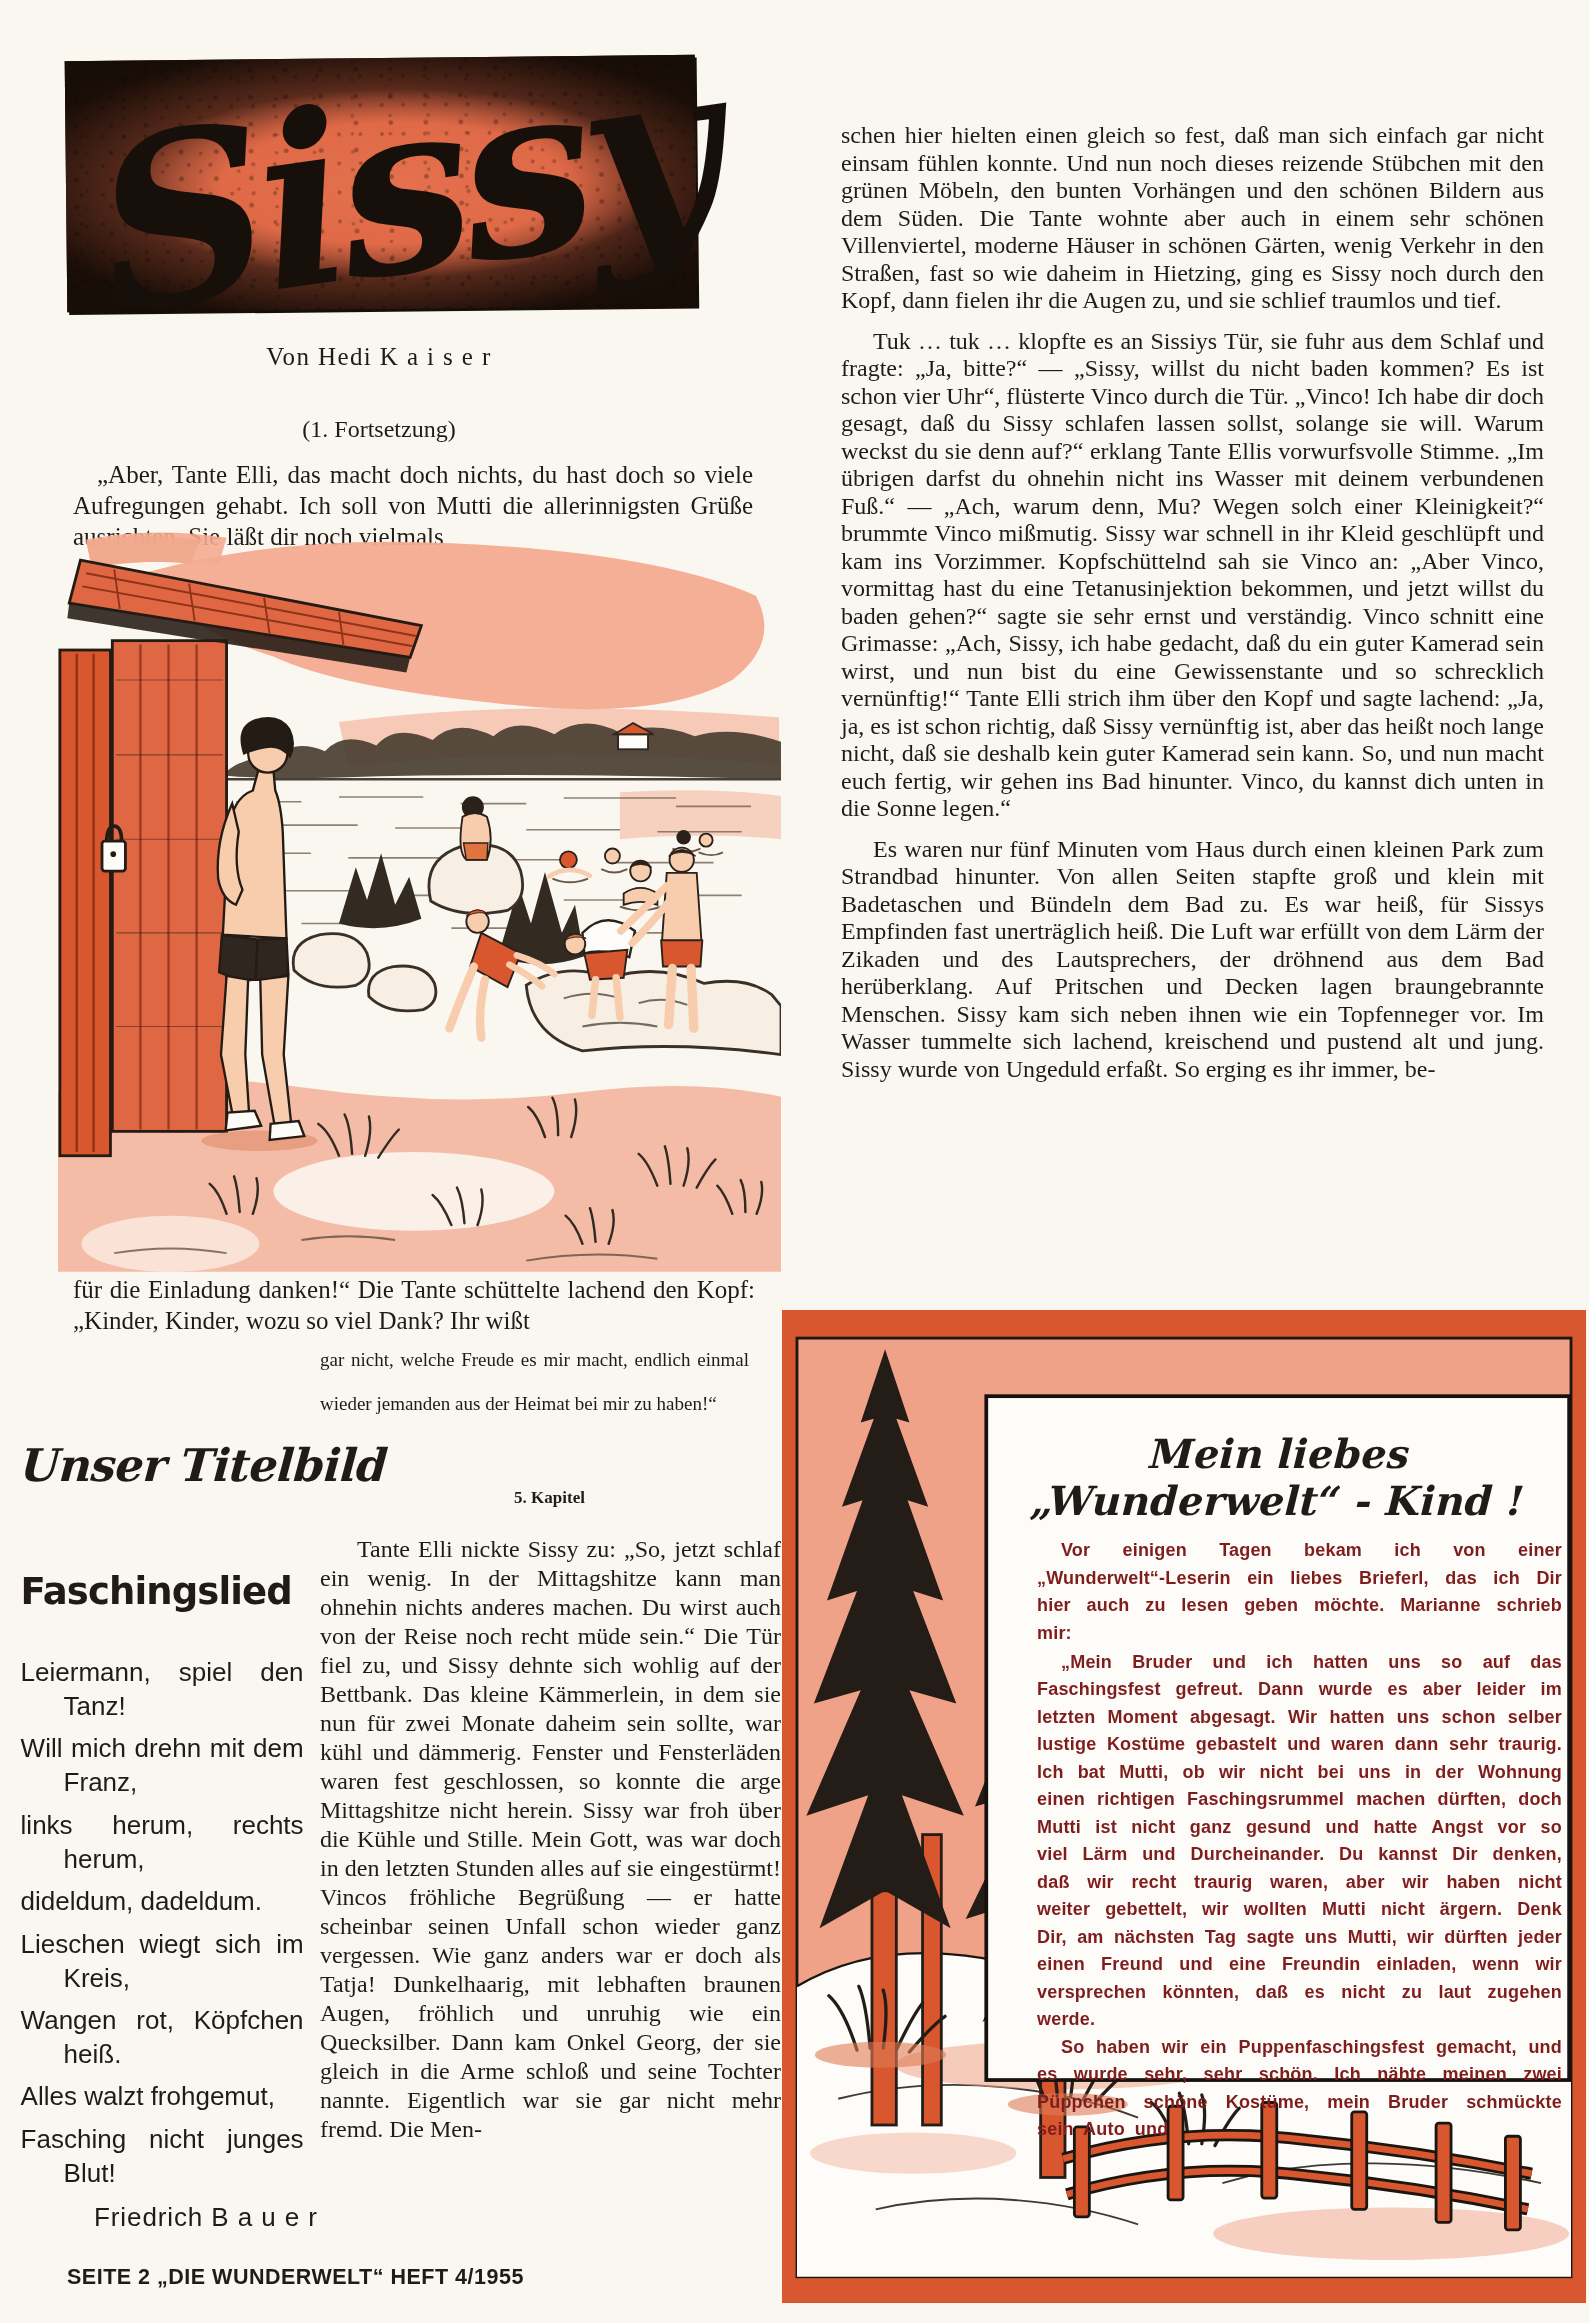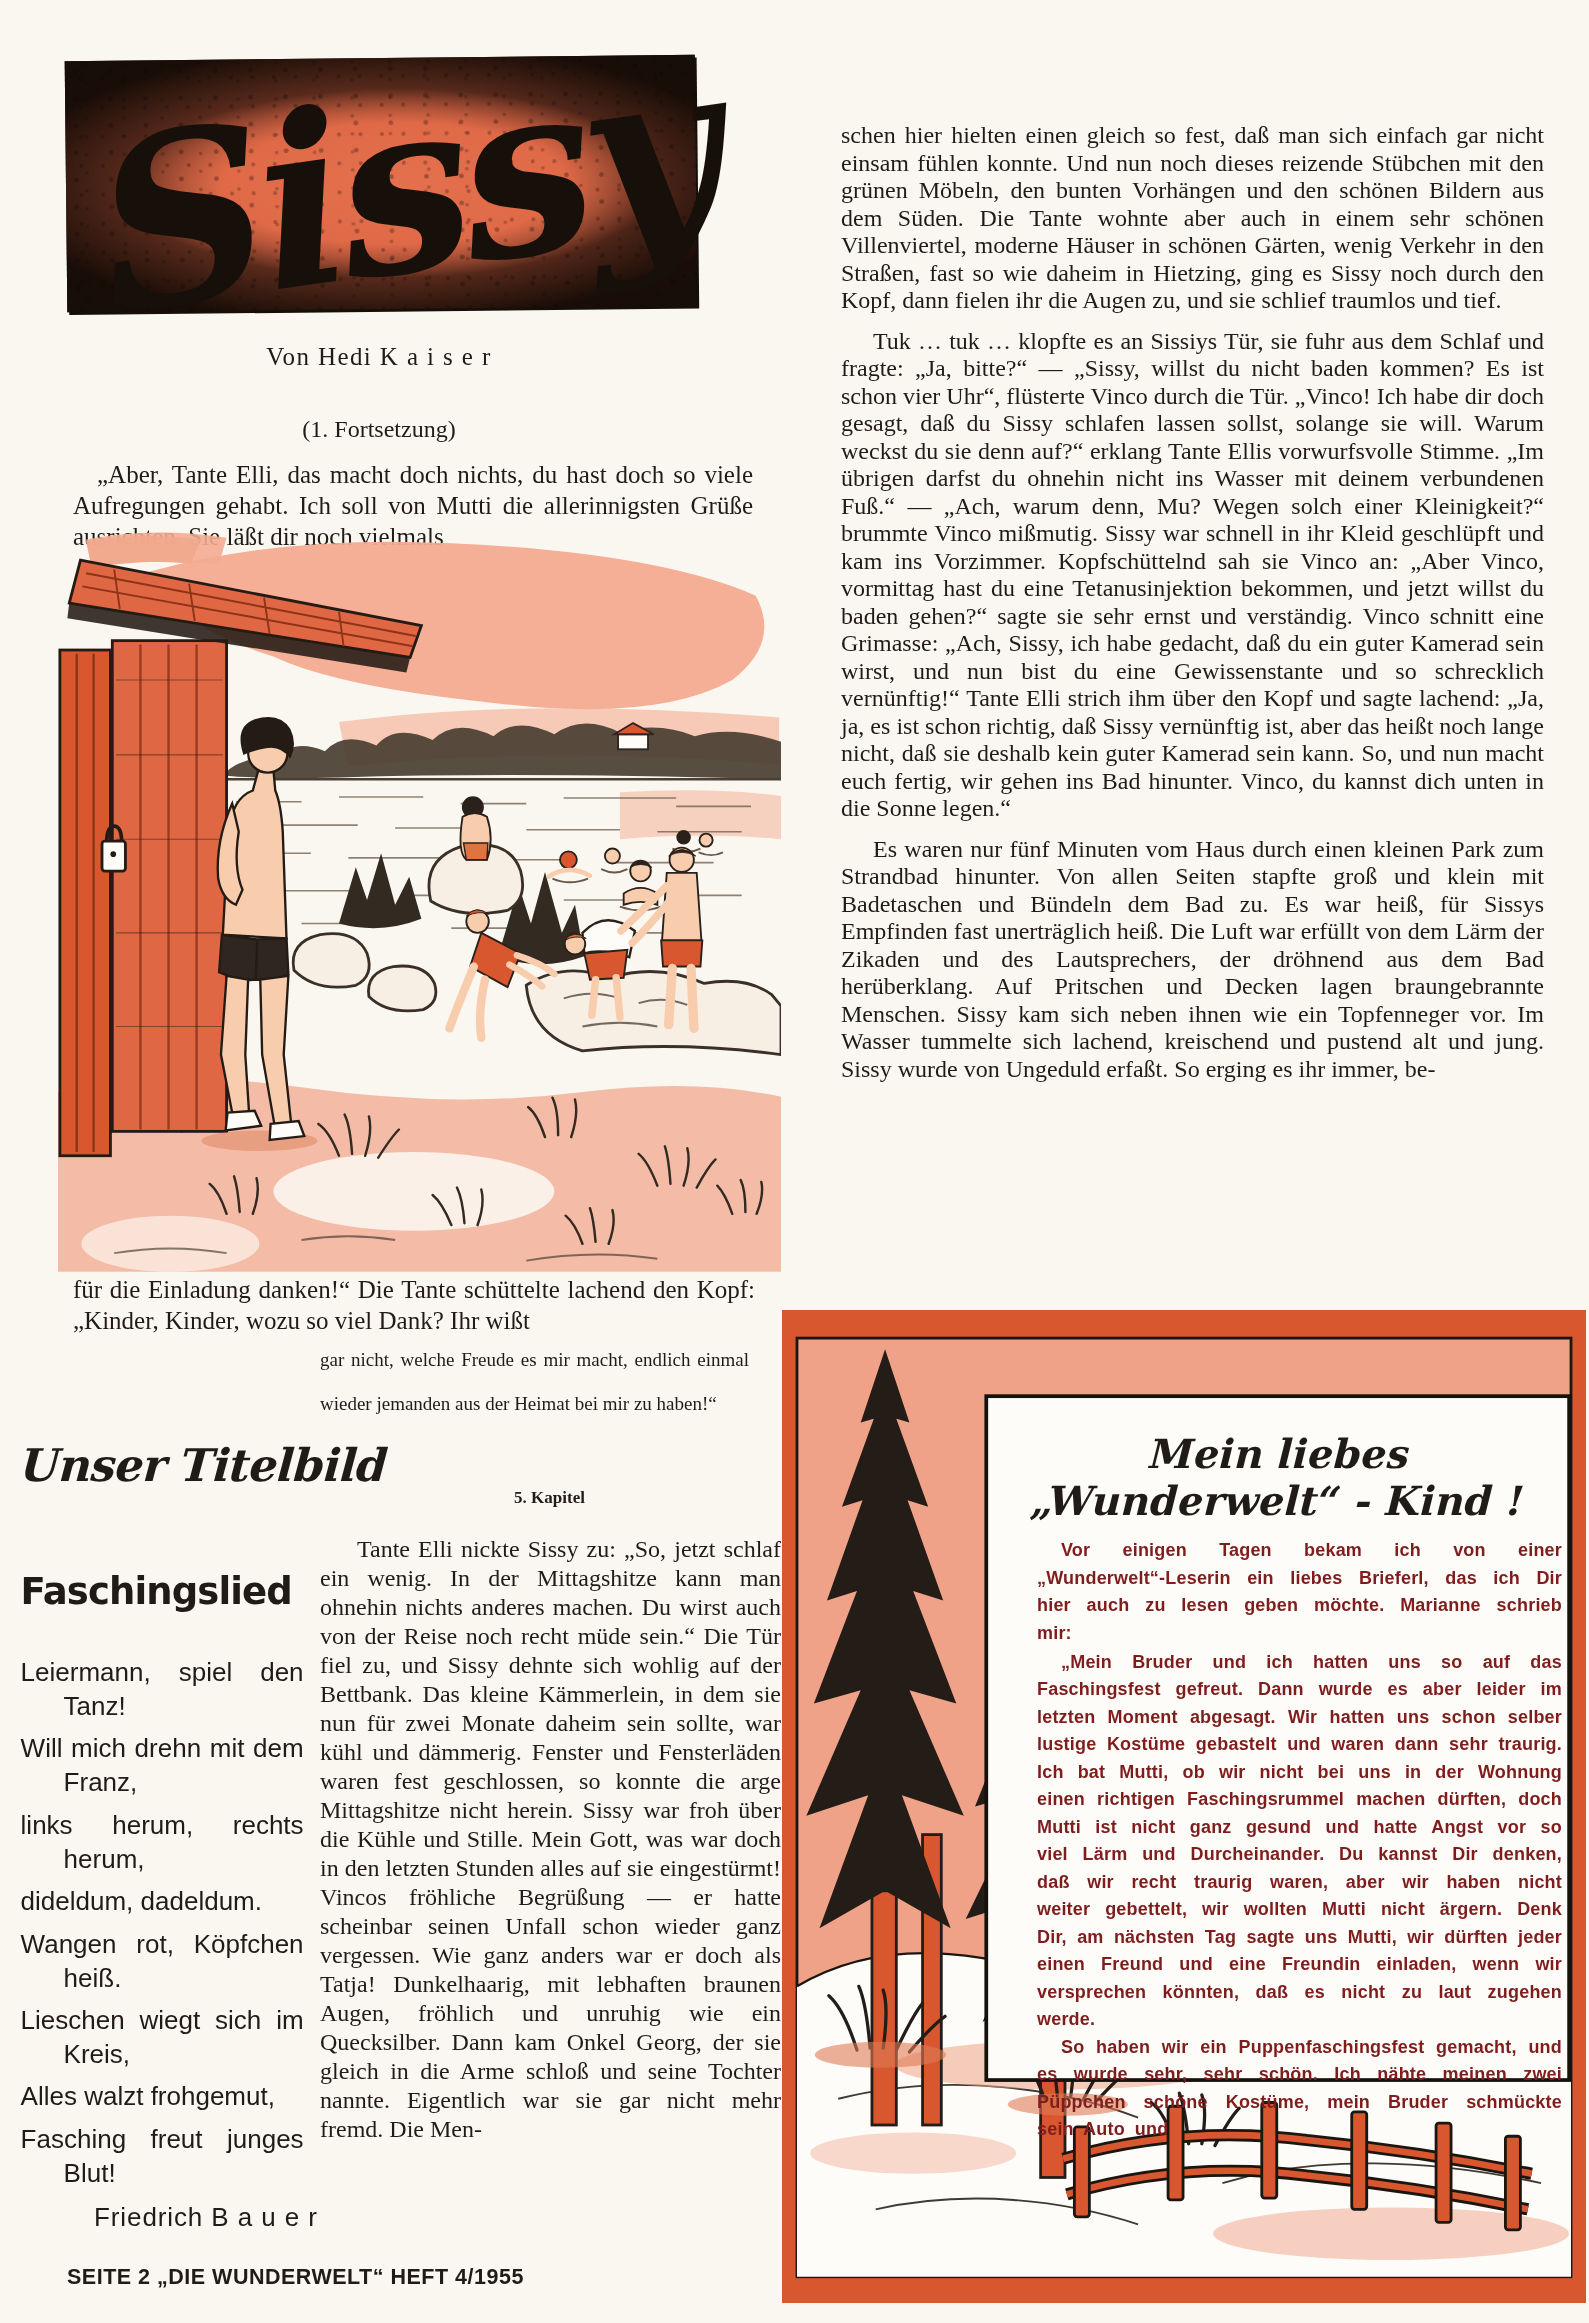--- a/index.html
+++ b/index.html
@@ -195,24 +195,24 @@
 <div class="abs after1">für die Einladung danken!“ Die Tante schüttelte lachend den Kopf: „Kinder, Kinder, wozu so viel Dank? Ihr wißt</div>
 <div class="abs after2">gar nicht, welche Freude es mir macht, endlich einmal wieder jemanden aus der Heimat bei mir zu haben!“</div>
 
 <div class="abs titelbild">Unser Titelbild</div>
 <div class="abs poemhead">Faschingslied</div>
 <div class="abs poem">
   <span class="poem-line">Leiermann, spiel den Tanz!</span>
   <span class="poem-line">Will mich drehn mit dem Franz,</span>
   <span class="poem-line">links herum, rechts herum,</span>
   <span class="poem-line">dideldum, dadeldum.</span>
+  <span class="poem-line">Lieschen wiegt sich im Kreis,</span>
   <span class="poem-line">Wangen rot, Köpfchen heiß.</span>
-  <span class="poem-line">Lieschen wiegt sich im Kreis,</span>
   <span class="poem-line">Alles walzt frohgemut,</span>
-  <span class="poem-line">Fasching freut junges Blut!</span>
+  <span class="poem-line">Fasching nicht junges Blut!</span>
 </div>
 <div class="abs poem-author">Friedrich B a u e r</div>
 
 <div class="abs kapitel">5. Kapitel</div>
 <div class="abs midcol">Tante Elli nickte Sissy zu: „So, jetzt schlaf ein wenig. In der Mittagshitze kann man ohnehin nichts anderes machen. Du wirst auch von der Reise noch recht müde sein.“ Die Tür fiel zu, und Sissy dehnte sich wohlig auf der Bettbank. Das kleine Kämmerlein, in dem sie nun für zwei Monate daheim sein sollte, war kühl und dämmerig. Fenster und Fensterläden waren fest geschlossen, so konnte die arge Mittagshitze nicht herein. Sissy war froh über die Kühle und Stille. Mein Gott, was war doch in den letzten Stunden alles auf sie eingestürmt! Vincos fröhliche Begrüßung — er hatte scheinbar seinen Unfall schon wieder ganz vergessen. Wie ganz anders war er doch als Tatja! Dunkelhaarig, mit lebhaften braunen Augen, fröhlich und unruhig wie ein Quecksilber. Dann kam Onkel Georg, der sie gleich in die Arme schloß und seine Tochter nannte. Eigentlich war sie gar nicht mehr fremd. Die Men-</div>
 
 <div class="abs rightcol">
   <p>schen hier hielten einen gleich so fest, daß man sich einfach gar nicht einsam fühlen konnte. Und nun noch dieses reizende Stübchen mit den grünen Möbeln, den bunten Vorhängen und den schönen Bildern aus dem Süden. Die Tante wohnte aber auch in einem sehr schönen Villenviertel, moderne Häuser in schönen Gärten, wenig Verkehr in den Straßen, fast so wie daheim in Hietzing, ging es Sissy noch durch den Kopf, dann fielen ihr die Augen zu, und sie schlief traumlos und tief.</p>
   <p class="ind">Tuk … tuk … klopfte es an Sissiys Tür, sie fuhr aus dem Schlaf und fragte: „Ja, bitte?“ — „Sissy, willst du nicht baden kommen? Es ist schon vier Uhr“, flüsterte Vinco durch die Tür. „Vinco! Ich habe dir doch gesagt, daß du Sissy schlafen lassen sollst, solange sie will. Warum weckst du sie denn auf?“ erklang Tante Ellis vorwurfsvolle Stimme. „Im übrigen darfst du ohnehin nicht ins Wasser mit deinem verbundenen Fuß.“ — „Ach, warum denn, Mu? Wegen solch einer Kleinigkeit?“ brummte Vinco mißmutig. Sissy war schnell in ihr Kleid geschlüpft und kam ins Vorzimmer. Kopfschüttelnd sah sie Vinco an: „Aber Vinco, vormittag hast du eine Tetanusinjektion bekommen, und jetzt willst du baden gehen?“ sagte sie sehr ernst und verständig. Vinco schnitt eine Grimasse: „Ach, Sissy, ich habe gedacht, daß du ein guter Kamerad sein wirst, und nun bist du eine Gewissenstante und so schrecklich vernünftig!“ Tante Elli strich ihm über den Kopf und sagte lachend: „Ja, ja, es ist schon richtig, daß Sissy vernünftig ist, aber das heißt noch lange nicht, daß sie deshalb kein guter Kamerad sein kann. So, und nun macht euch fertig, wir gehen ins Bad hinunter. Vinco, du kannst dich unten in die Sonne legen.“</p>
   <p class="ind">Es waren nur fünf Minuten vom Haus durch einen kleinen Park zum Strandbad hinunter. Von allen Seiten stapfte groß und klein mit Badetaschen und Bündeln dem Bad zu. Es war heiß, für Sissys Empfinden fast unerträglich heiß. Die Luft war erfüllt von dem Lärm der Zikaden und des Lautsprechers, der dröhnend aus dem Bad herüberklang. Auf Pritschen und Decken lagen braungebrannte Menschen. Sissy kam sich neben ihnen wie ein Topfenneger vor. Im Wasser tummelte sich lachend, kreischend und pustend alt und jung. Sissy wurde von Ungeduld erfaßt. So erging es ihr immer, be-</p>

